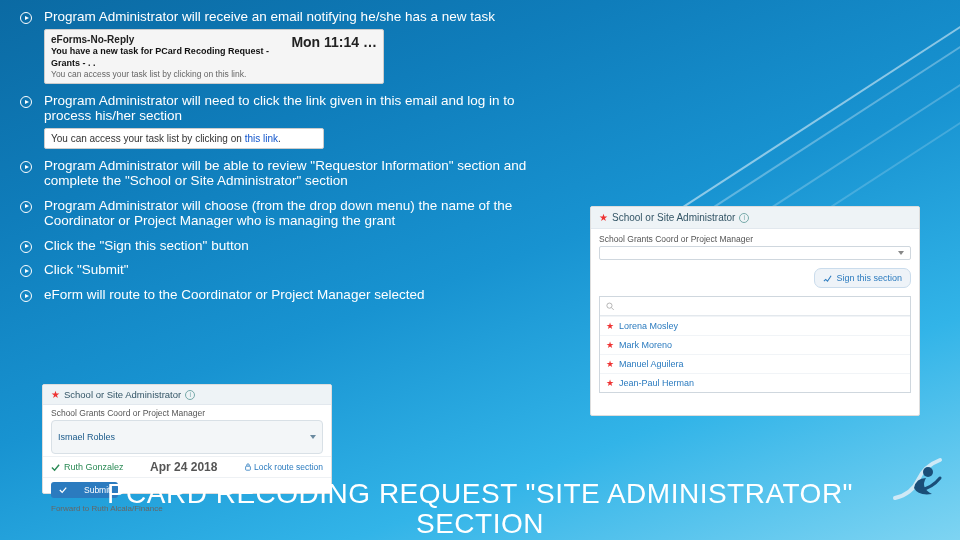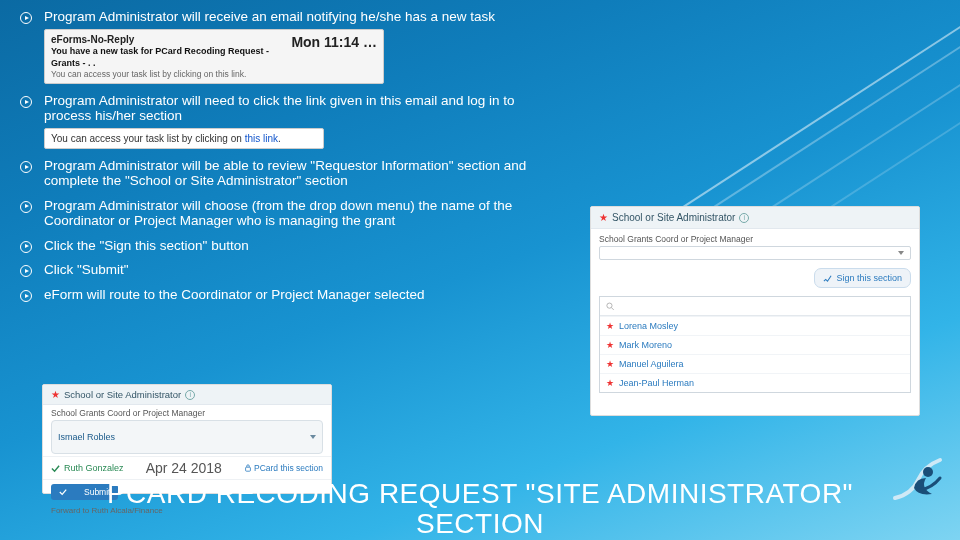--- a/index.html
+++ b/index.html
@@ -54,21 +54,21 @@
     font-size: 9px;
   }
   .panel-bl .hdr { background: #eef3f6; border-bottom: 1px solid #e2e8ee; padding: 4px 8px; font-size: 9.5px; color: #356; display:flex; align-items:center; gap:4px;}
   .panel-bl .hdr .star { color:#e33; font-size:10px; }
   .panel-bl .hdr .info { width:10px; height:10px; border-radius:50%; border:1px solid #7aa; color:#7aa; display:inline-flex; align-items:center; justify-content:center; font-size:7px;}
   .panel-bl .lbl { padding: 3px 8px 0 8px; color:#555; font-size:8.5px; }
   .panel-bl .field { margin: 2px 8px; background:#f3f6f8; border:1px solid #d8e0e6; border-radius:4px; padding:11px 6px; color:#1a5a8a; font-size:9px; display:flex; justify-content:space-between; align-items:center;}
   .panel-bl .row { display:flex; align-items:center; padding: 3px 8px; justify-content:space-between; border-top:1px solid #eef1f4;}
   .panel-bl .chk { display:flex; align-items:center; gap:4px; color:#2a8a55; }
   .panel-bl .chk svg { width:9px; height:9px; }
-  .panel-bl .date { color:#555; font-size:14px;}
+  .panel-bl .date { color:#555; font-size:12px;font-weight:bold;}
   .panel-bl .lockbtn { color:#2b7bbf; font-size:8.5px; display:flex; align-items:center; gap:2px;}
   .panel-bl .footer { padding: 4px 8px; border-top:1px solid #eef1f4;}
   .panel-bl .submit { background:#2b7bbf; color:#fff; border-radius:3px; padding:3px 8px; display:inline-flex; align-items:center; gap:17px; font-size:8.5px;}
   .panel-bl .footnote { padding: 2px 8px 4px; color:#666; font-size:8px; }
 
   
   .panel-r {
     position: absolute; right: 40px; top: 206px; width: 330px; height: 210px;
     background: #fff; border: 1px solid #ddd; border-radius: 2px; color: #333; font-size: 9px;
   }
@@ -151,21 +151,21 @@
             <path d="M1 5 L4 8 L9 2" stroke="#2a8a55" stroke-width="1.6" fill="none"></path>
           </svg>
         <span>Ruth Gonzalez</span>
       </span>
       <span class="date">Apr 24 2018</span>
       <span class="lockbtn">
         <svg viewBox="0 0 10 10" width="8" height="8">
             <rect x="2" y="4" width="6" height="5" rx="1" fill="none" stroke="#2b7bbf" stroke-width="1"></rect>
             <path d="M3.5 4 V2.5 a1.5 1.5 0 0 1 3 0 V4" fill="none" stroke="#2b7bbf" stroke-width="1"></path>
           </svg>
-        <span>PCard this section</span>
+        <span>Lock route section</span>
       </span>
     </div>
     <div class="footer">
       <span class="submit">
         <svg viewBox="0 0 10 10" width="8" height="8">
             <path d="M1 5 L4 8 L9 2" stroke="#fff" stroke-width="1.6" fill="none"></path>
           </svg>
         <span>Submit</span>
       </span>
     </div>

